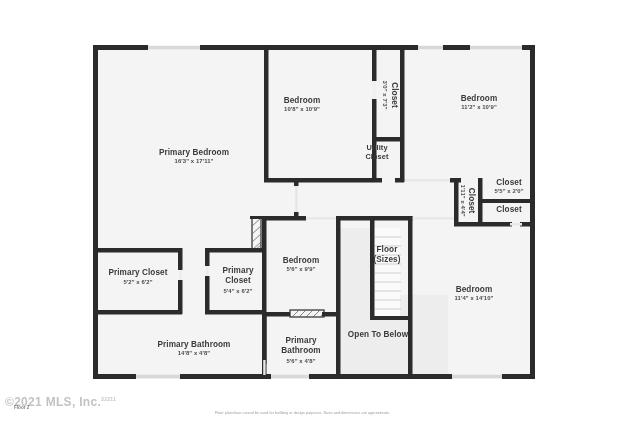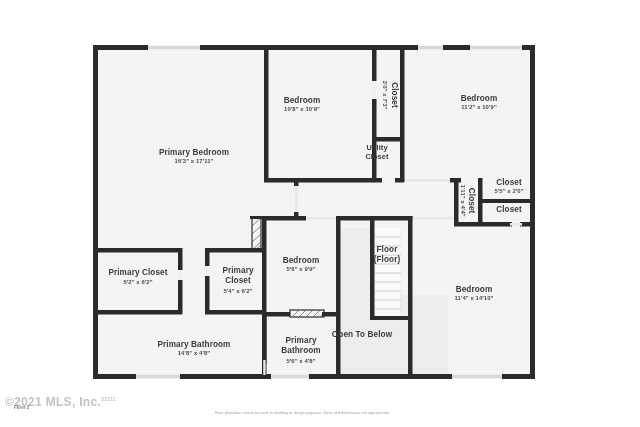--- a/index.html
+++ b/index.html
@@ -345,24 +345,24 @@
   <span class="dim">14'8" x 4'8"</span>
 </div>
 
 <div class="lbl two" style="left:268px;top:336px;width:66px;">
   <span class="nm" style="white-space:normal;">Primary Bathroom</span>
   <span class="dim">5'6" x 4'8"</span>
 </div>
 
 <div class="lbl two" style="left:364px;top:245px;width:46px;">
   <span class="nm">Floor</span>
-  <span class="nm">(Floor)</span>
-</div>
-
-<div class="lbl" style="left:324px;top:330px;width:76px;">
+  <span class="nm">(Sizes)</span>
+</div>
+
+<div class="lbl" style="left:340px;top:330px;width:76px;">
   <span class="nm">Open To Below</span>
 </div>
 
 <div class="watermark">
   <span>©2021 MLS, Inc.</span><span class="sup">32211</span>
 </div>
 
 <div class="floor-label">Floor 2</div>
 
 <div class="footer-disclaimer">Floor plans/tour cannot be used for building or design purposes. Sizes and dimensions are approximate.</div>

